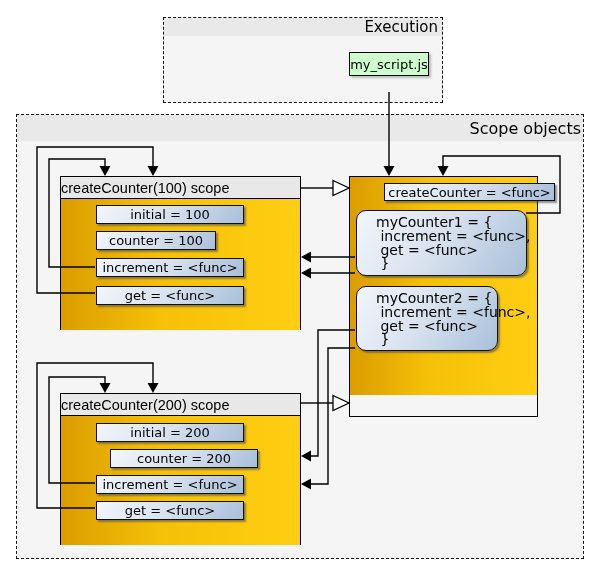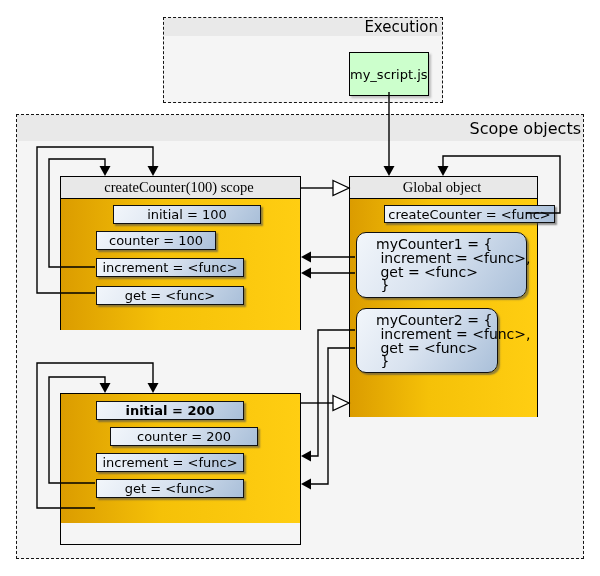--- a/index.html
+++ b/index.html
@@ -16,32 +16,32 @@
   .panel-band{
     width:100%;background:var(--panel-band,#e9e9e9);
     display:flex;align-items:center;justify-content:flex-end;
   }
   .panel-band .band-title{white-space:nowrap;}
   .exec-band{height:18px;font-size:15px;padding-right:4px;}
   .scope-band{height:26px;font-size:16px;padding-right:2px;}
 
   
   .script-box{
-    position:absolute;left:349px;top:52px;width:80px;height:44px;
+    position:absolute;left:349px;top:52px;width:80px;height:24px;
     background:var(--script-green,#ccffcc);border:1.5px solid #000;
-    display:flex;align-items:center;
+    display:flex;align-items:center;justify-content:center;
     font-size:13px;box-shadow:2px 2px 2px rgba(120,120,120,0.45);
   }
 
   
   .objbox{position:absolute;border:1.5px solid #000;}
   .objbox .obj-header{
     background:var(--box-header,#e8e8e8);border-bottom:1.5px solid #000;
-    font-family:Liberation Serif, serif;
-    display:flex;align-items:center;justify-content:center;
+    font-family:Liberation Sans, sans-serif;
+    display:flex;align-items:center;justify-content:flex-start;
     white-space:nowrap;overflow:hidden;
   }
   .objbox .obj-body{
     position:relative;width:100%;
     background:linear-gradient(to right,var(--gold-dark,#DB9C00) 0%,var(--gold-mid,#F5C108) 42%,var(--gold-light,#FFCE12) 100%);
   }
   .scopebox .obj-header{height:22px;font-size:14.5px;padding-right:3px;}
   .globalbox .obj-header{height:22px;font-size:14.5px;padding-right:3px;}
 
   .varrow{
@@ -81,47 +81,47 @@
     <div class="panel-band scope-band">
       <span class="band-title">Scope objects</span>
     </div>
   </div>
 
   <div class="objbox scopebox" style="left:60px;top:176px;width:241px;height:154px;">
     <div class="obj-header">
       <span>createCounter(100) scope</span>
     </div>
     <div class="obj-body" style="height:130.5px;">
-      <div class="varrow" style="left:52px;top:6px;width:148px;height:19px;">initial = 100</div>
+      <div class="varrow" style="left:35px;top:6px;width:148px;height:19px;">initial = 100</div>
       <div class="varrow" style="left:35px;top:32px;width:120px;height:19px;">counter = 100</div>
       <div class="varrow" style="left:35px;top:59px;width:148px;height:19px;">increment = &lt;func&gt;</div>
       <div class="varrow" style="left:35px;top:87px;width:148px;height:19px;">get = &lt;func&gt;</div>
     </div>
   </div>
 
   <div class="objbox globalbox" style="left:349px;top:176px;width:189px;height:241px;">
-    <div class="obj-header">
-      <span>Global object</span>
-    </div>
     <div class="obj-body" style="height:217.5px;">
       <div class="varrow" style="left:6px;top:6px;width:171px;height:18px;margin-left:28px;">createCounter = &lt;func&gt;</div>
       <div class="varrow multiline" style="left:6px;top:33px;width:171px;height:66px;">myCounter1 = {
  increment = &lt;func&gt;,
  get = &lt;func&gt;
  }</div>
       <div class="varrow multiline" style="left:6px;top:109px;width:142px;height:65px;">myCounter2 = {
  increment = &lt;func&gt;,
  get = &lt;func&gt;
  }</div>
     </div>
   </div>
 
   <div class="objbox scopebox" style="left:60px;top:393px;width:241px;height:152px;">
+    <div class="obj-header">
+      <span>createCounter(200) scope</span>
+    </div>
     <div class="obj-body" style="height:128.5px;">
-      <div class="varrow" style="left:35px;top:7px;width:148px;height:19px;font-weight:bold;">initial = 200</div>
+      <div class="varrow" style="left:35px;top:7px;width:148px;height:19px;">initial = 200</div>
       <div class="varrow" style="left:49px;top:33px;width:148px;height:19px;">counter = 200</div>
       <div class="varrow" style="left:35px;top:59px;width:148px;height:19px;">increment = &lt;func&gt;</div>
       <div class="varrow" style="left:35px;top:85px;width:148px;height:19px;">get = &lt;func&gt;</div>
     </div>
   </div>
 
   <svg class="overlay" width="600" height="576" viewBox="0 0 600 576">
 
     <g>
       <path class="wire" d="M389 92 L389 167"></path>

